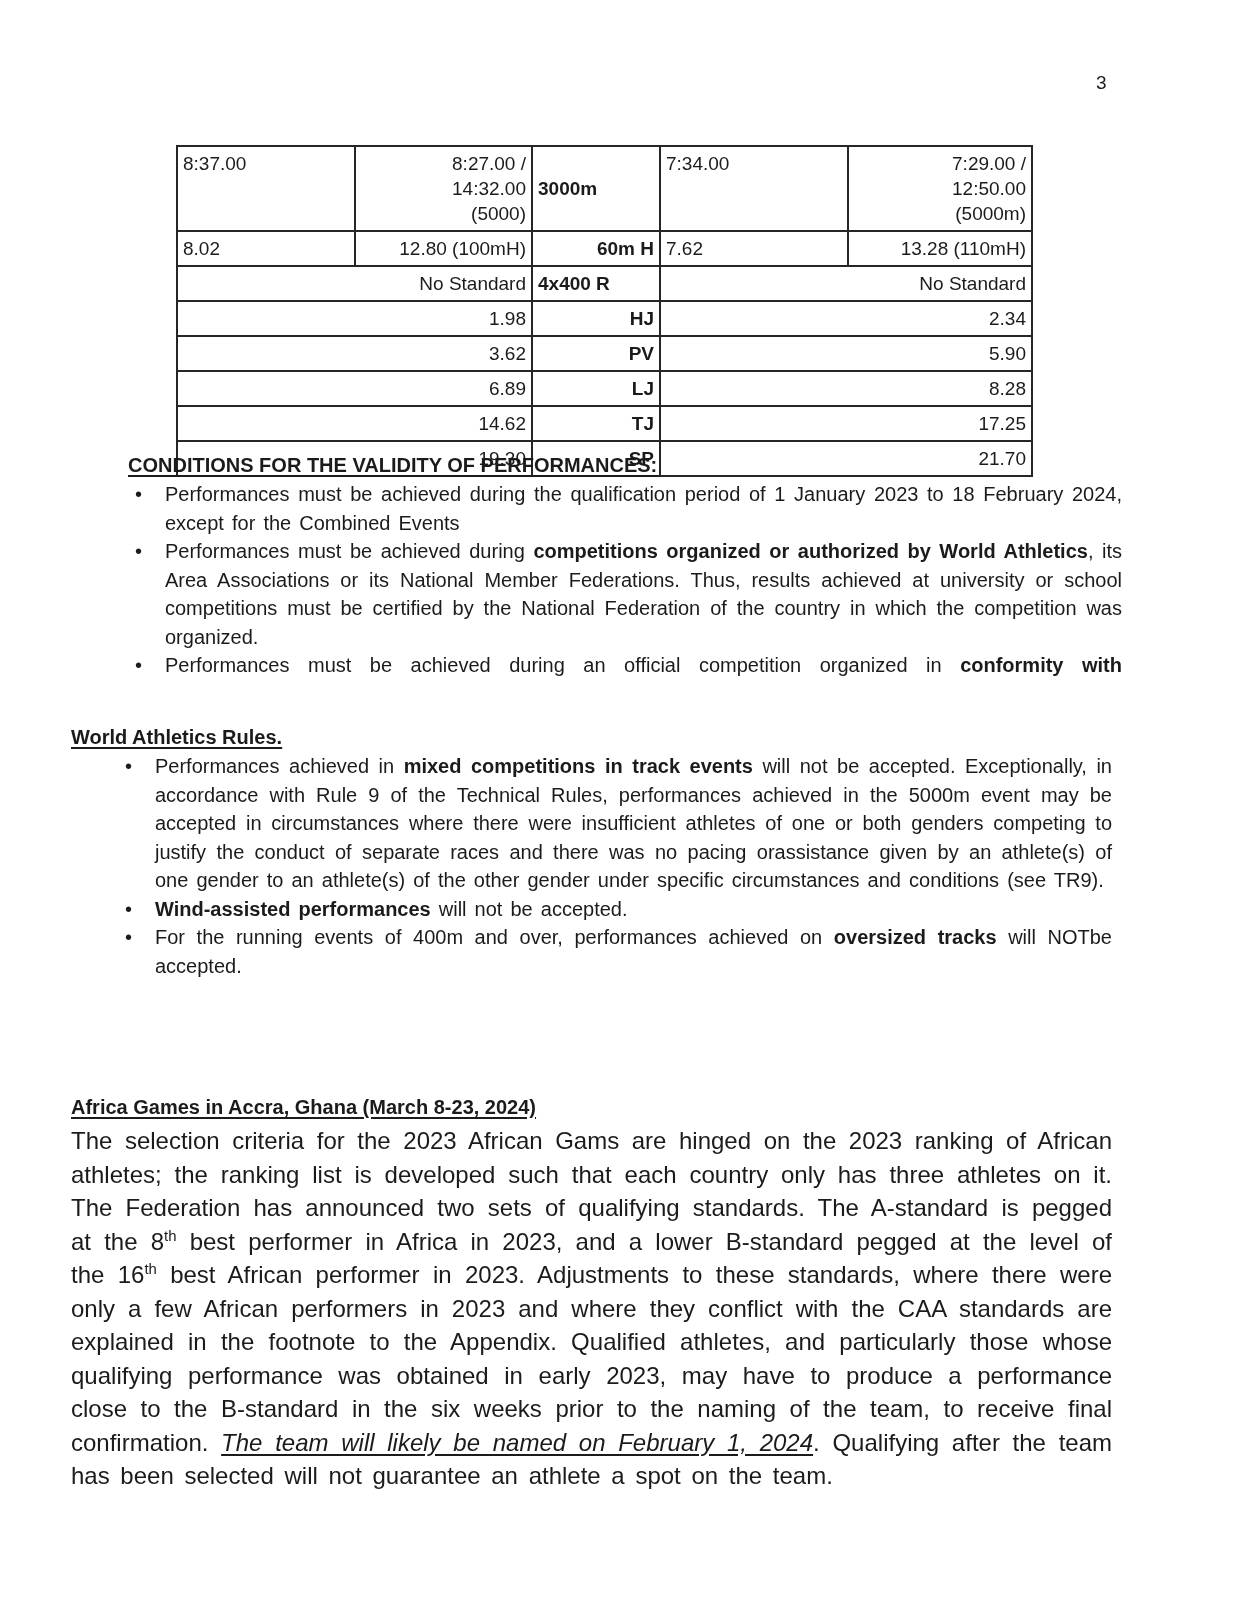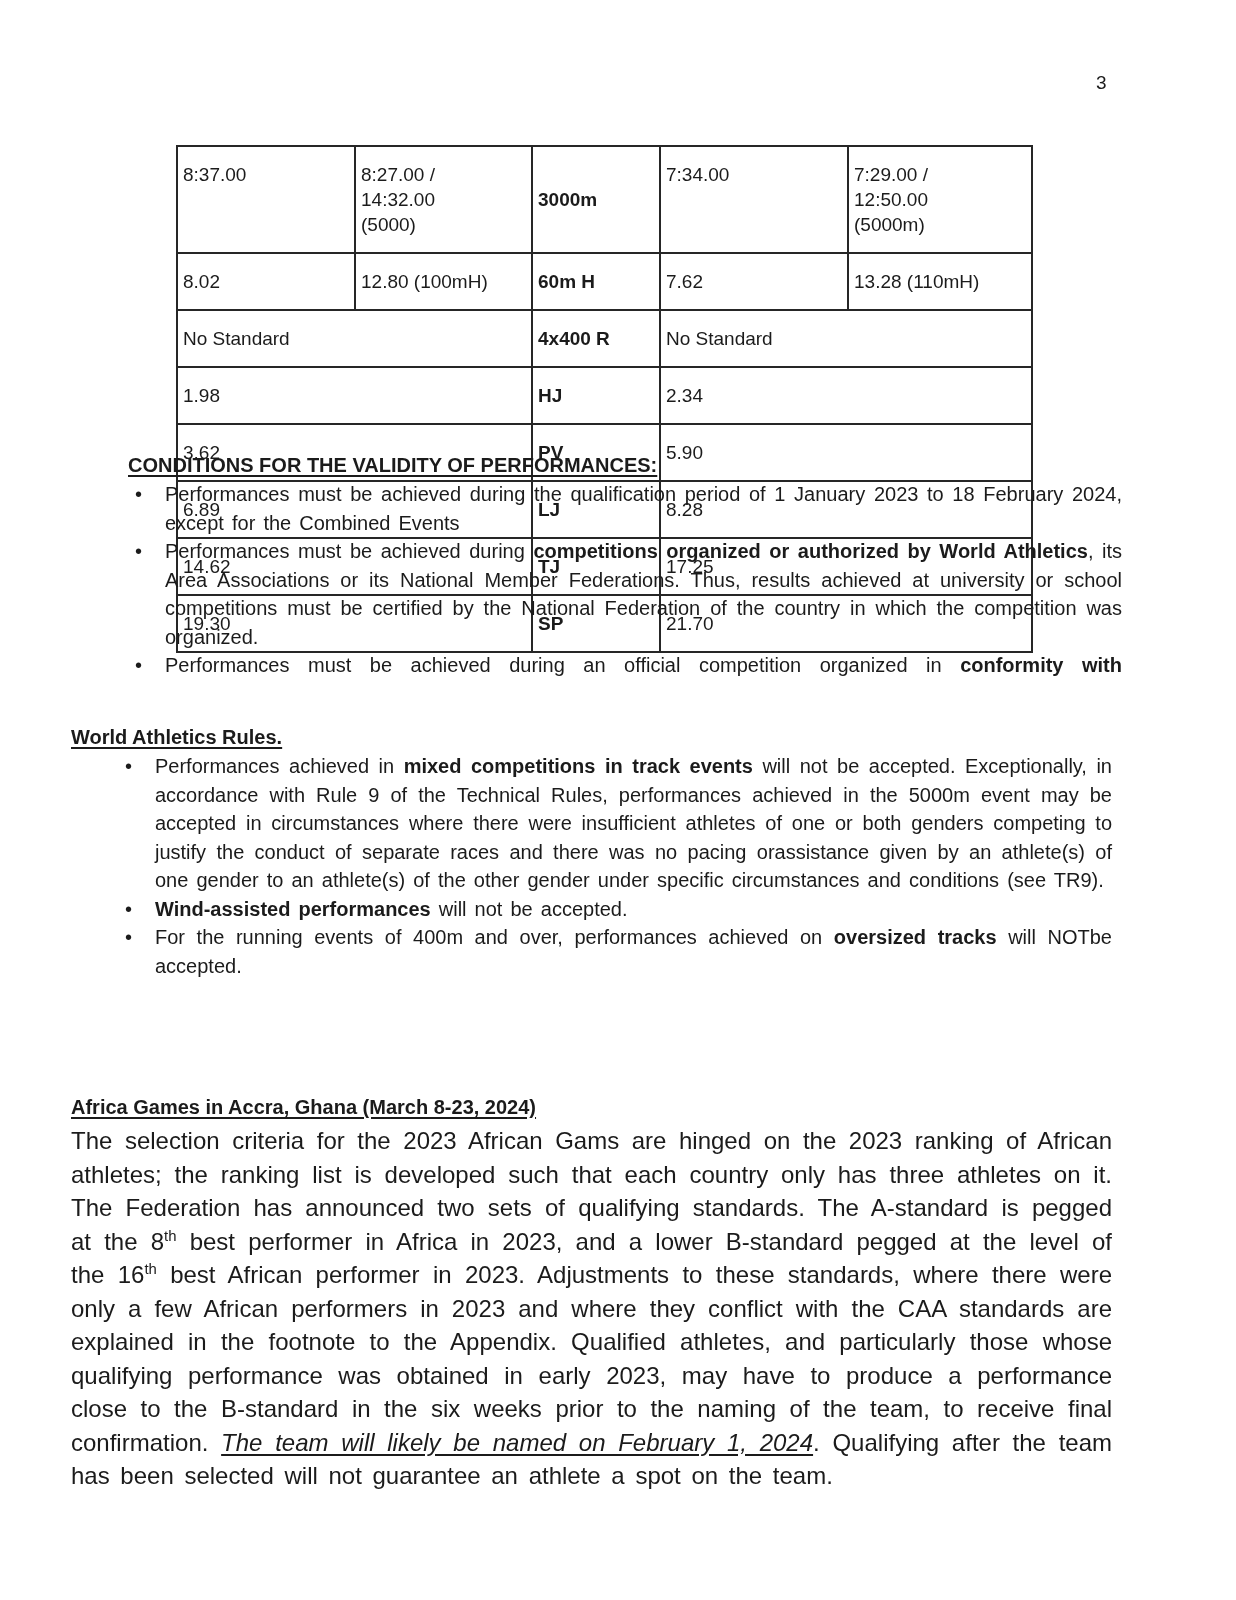--- a/index.html
+++ b/index.html
@@ -7,24 +7,24 @@
     position:relative; width:1236px; height:1600px; background:#ffffff;
     font-family:"Liberation Sans", sans-serif; color:#1b1b1b; overflow:hidden;
   }
   .page-number { position:absolute; top:72px; left:1096px; font-size:19px; }
 
   
   .std-table-wrap { position:absolute; left:176px; top:145px; }
   table.std { border-collapse:collapse; table-layout:fixed; }
   table.std td {
     border:2px solid #262626; font-size:19px; line-height:25px;
-    padding:15px 5px; overflow:hidden;
+    padding:4px 5px; overflow:hidden;
   }
   table.std td.al { text-align:left; }
-  table.std td.ac { text-align:left; }
+  table.std td.ac { text-align:right; }
   table.std td.vt { vertical-align:top; }
   table.std td.vm { vertical-align:middle; }
   table.std td.b  { font-weight:700; }
 
   
   .heading {
     font-weight:700; font-size:20px; line-height:30px;
     text-decoration:underline; text-decoration-thickness:2px; text-underline-offset:3px;
   }
   .sec { position:absolute; font-size:20px; }

